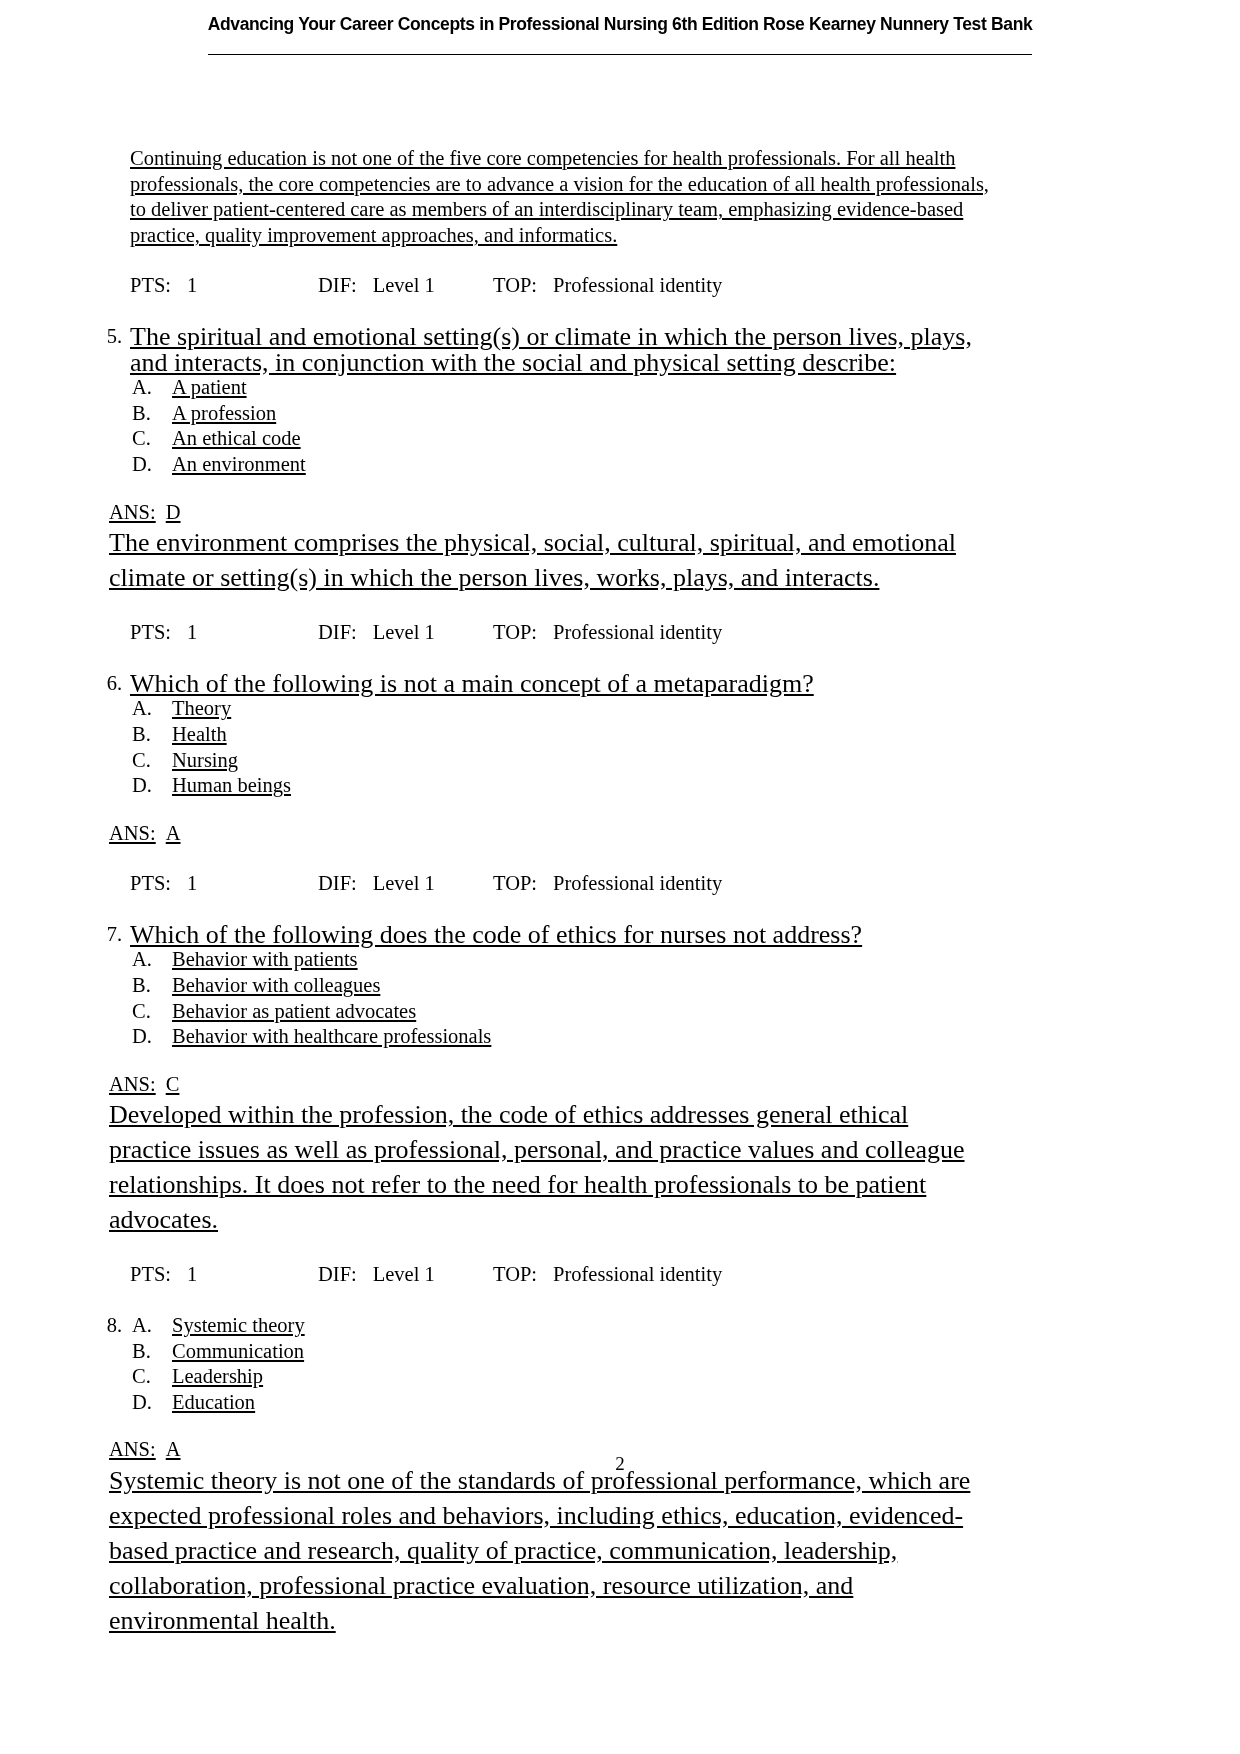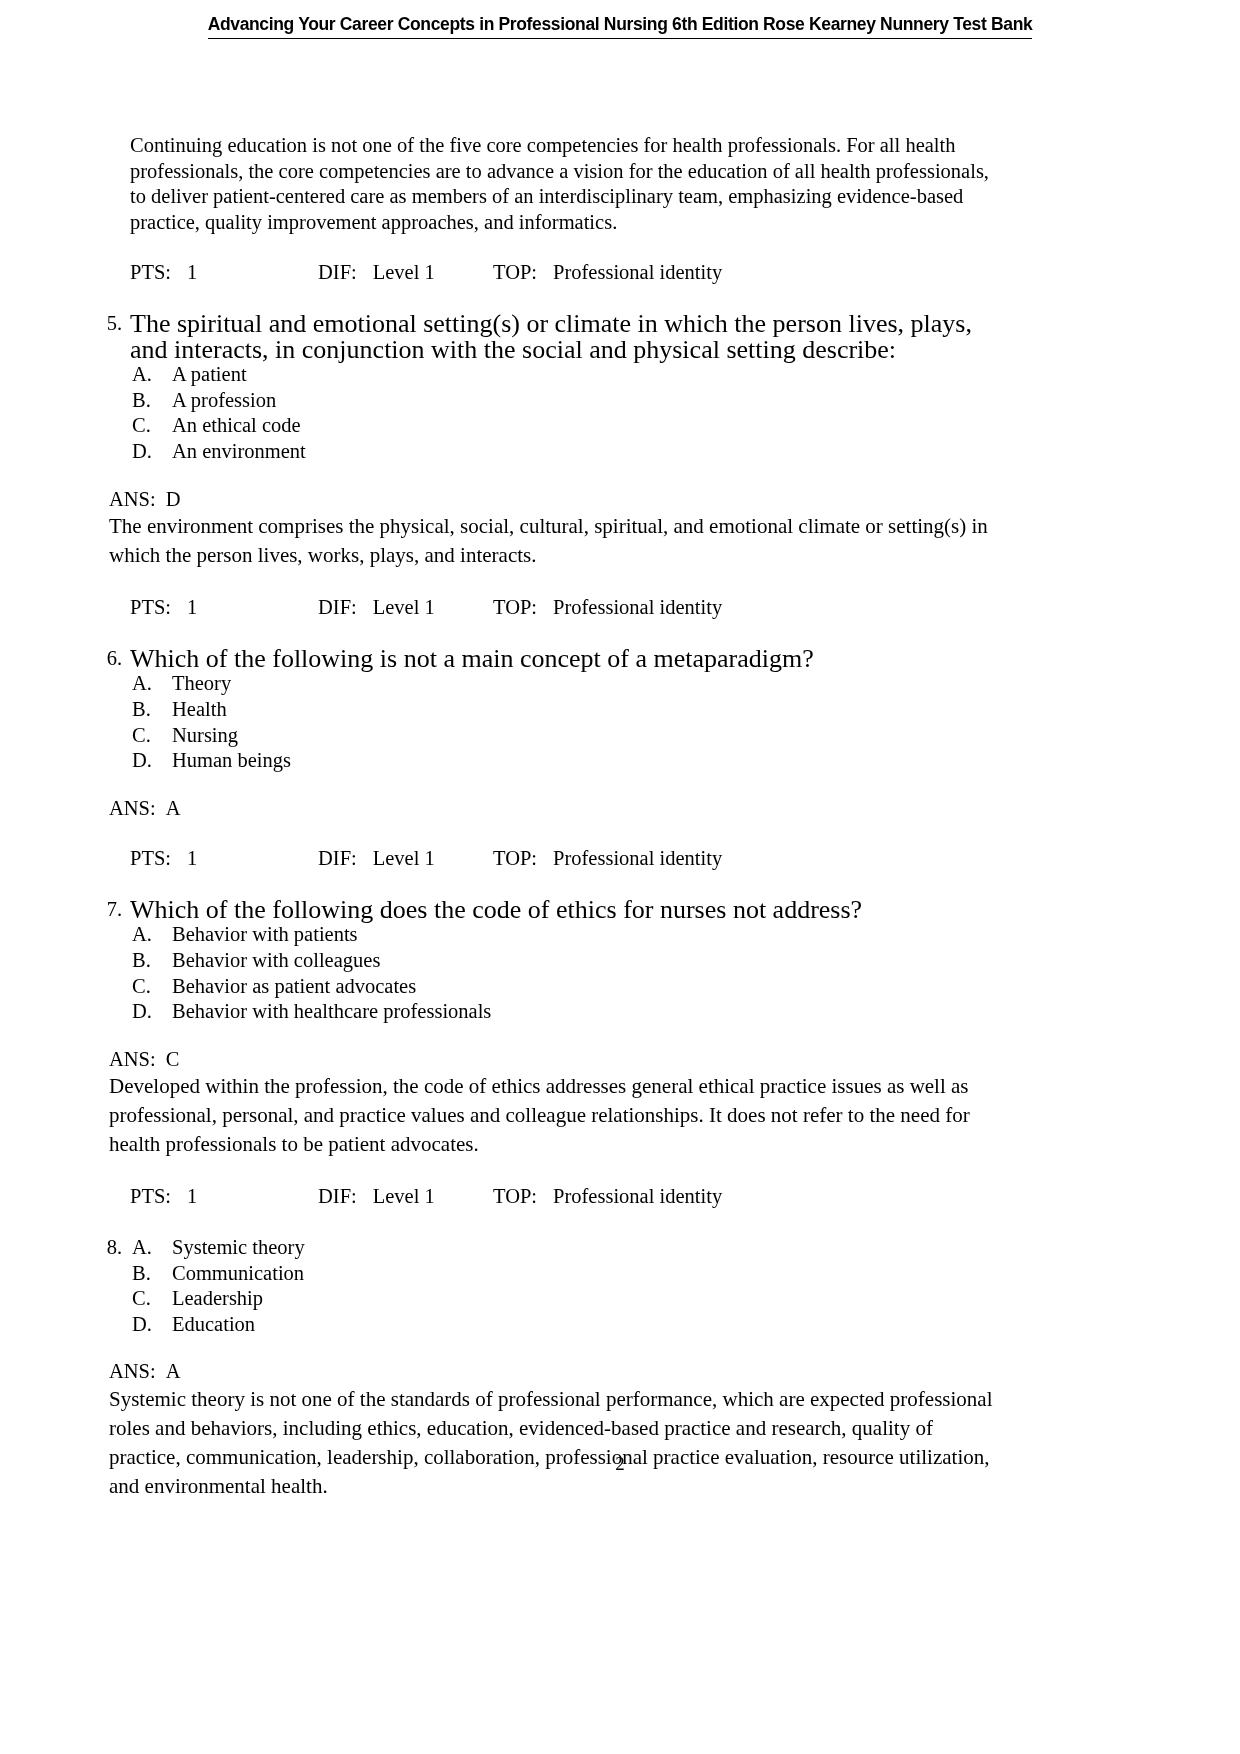--- a/index.html
+++ b/index.html
@@ -31,32 +31,33 @@
     left: 0;
     width: 1240px;
     text-align: center;
   }
   .doc-header .header-text {
     font-family: "Liberation Sans", "DejaVu Sans", sans-serif;
     font-weight: bold;
     font-size: 17.5px;
     letter-spacing: -0.35px;
     border-bottom: 1.6px solid #000;
-    padding-bottom: 2px;
+    padding-bottom: 18px;
     display: inline-block;
     line-height: 1.25;
     white-space: nowrap;
   }
 
   
   .content {
     position: absolute;
-    top: 133px;
+    top: 146px;
     left: 88px;
     width: 905px;
+    text-decoration: underline;
   }
 
   .block {
     position: relative;
   }
 
   
   .para {
     margin: 0 0 0 42px;
     font-size: 20.5px;
@@ -124,22 +125,22 @@
     text-align: left;
   }
 
   .answer-block {
     margin-left: 21px;
     font-size: 20.5px;
     line-height: 25.6px;
   }
   .ans-line .ans-key { margin-right: 10px; }
   .ans-rationale {
-    font-size: 21px;
-    line-height: 29px;
+    font-size: 26px;
+    line-height: 35px;
   }
 
   
   .page-number {
     position: absolute;
     left: 0;
     top: 1452px;
     width: 1240px;
     text-align: center;
     font-size: 19px;

